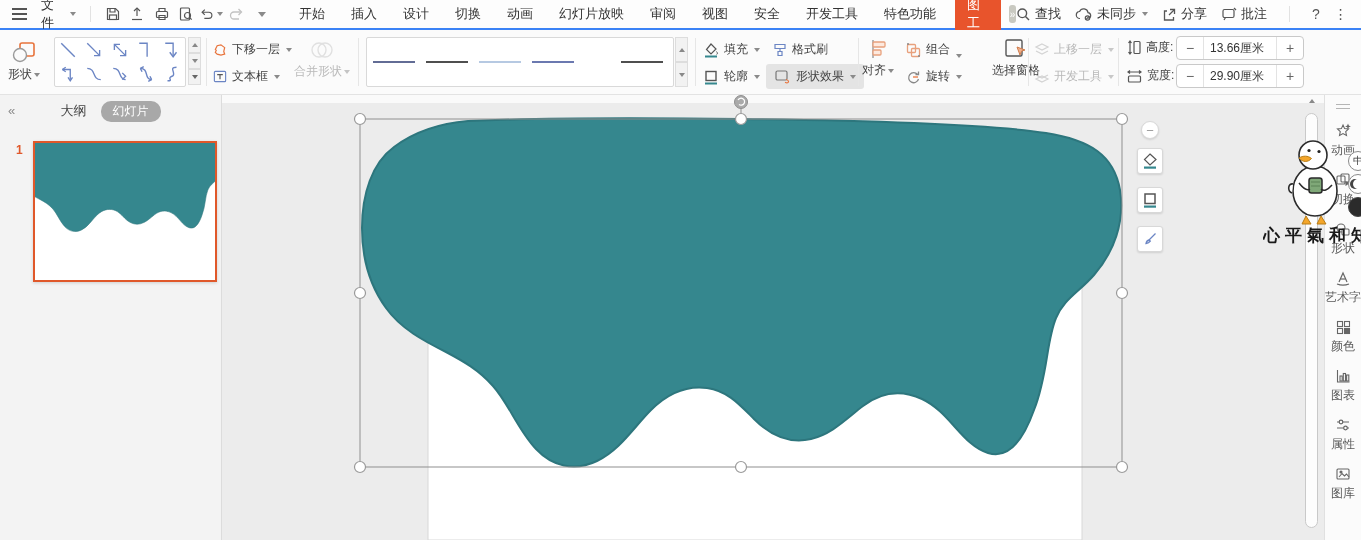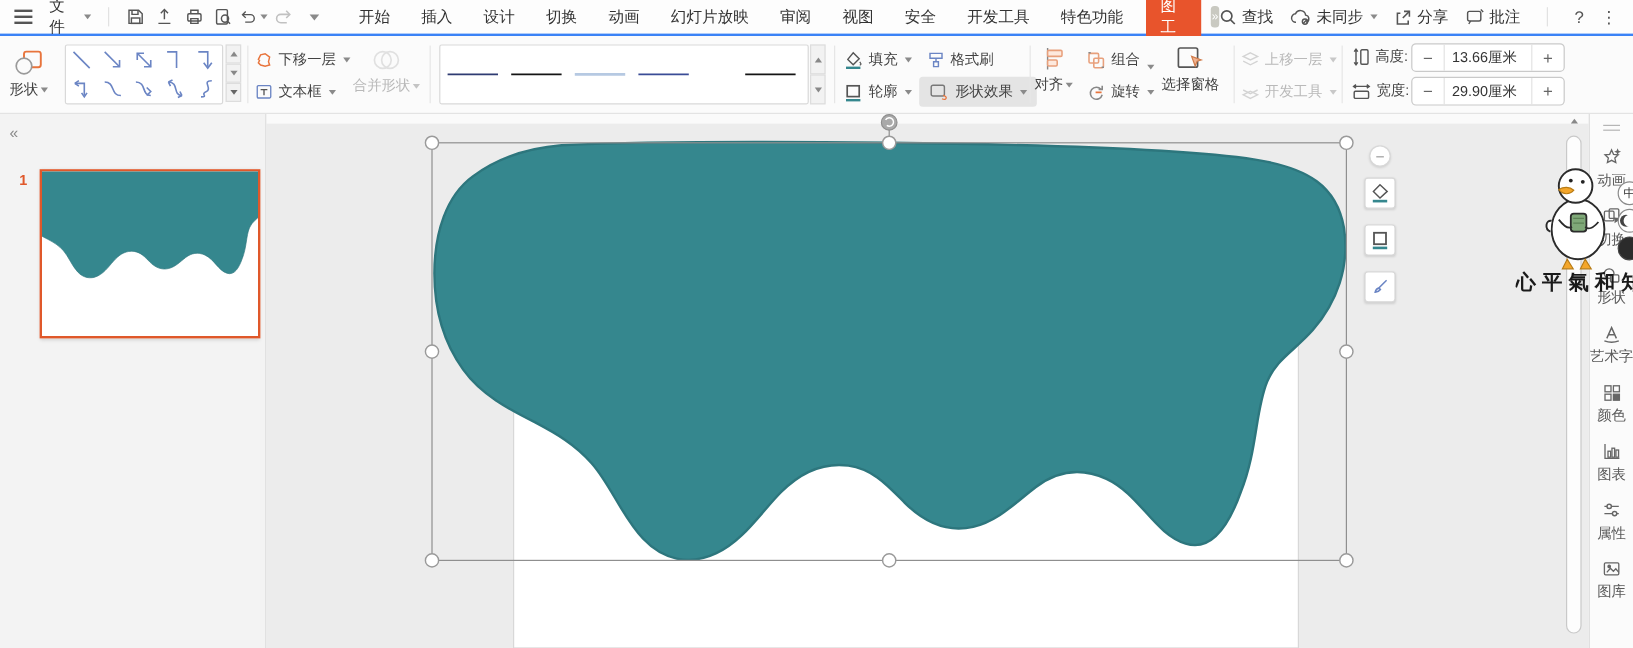--- a/index.html
+++ b/index.html
@@ -414,21 +414,21 @@
   </div>
   <div class="hbtn" style="left:905px; top:38px;">
     <svg width="17" height="16" viewBox="0 0 17 16" fill="none" stroke="#888" stroke-width="1.3">
         <path d="M12.5 5.5A5 5 0 1 0 13.5 10"></path>
         <path d="M13.5 2.5v3h-3"></path>
         <path d="M8 8h5" stroke="#e8743c"></path>
       </svg>
     <span>旋转</span>
       <span class="caret sm"></span>
   </div>
-  <div class="vbtn" style="left:968px; top:8px;">
+  <div class="vbtn" style="left:992px; top:8px;">
     <svg width="26" height="22" viewBox="0 0 26 22" fill="none">
         <rect x="3" y="2" width="16" height="16" rx="1.5" stroke="#555" stroke-width="1.4"></rect>
         <path d="M14 9l8 3-3.4 1L17 17z" fill="#f0b28f" stroke="#d07b4a"></path>
       </svg>
     <span>选择窗格</span>
   </div>
   <div class="rsep" style="left:1028px;"></div>
 
   <div class="hbtn disabled" style="left:1034px; top:11px;">
     <svg width="16" height="15" viewBox="0 0 16 15" fill="none" stroke="#999" stroke-width="1.2">
@@ -469,20 +469,24 @@
   </div>
   <div class="stepper" style="left:1176px; top:34px;">
     <span class="stp-btn">−</span>
     <span class="stp-val">29.90厘米</span>
     <span class="stp-btn">+</span>
   </div>
 </div>
 
 <aside class="left-panel">
   <span class="lp-collapse"></span>
+  <div class="lp-header">
+    <span class="lp-tab">大纲</span>
+    <span class="lp-pill">幻灯片</span>
+  </div>
   <span class="slide-no">1</span>
   <div class="thumb-wrap">
     <svg viewBox="428 150 654 490" preserveAspectRatio="none">
       <rect x="428" y="150" width="654" height="490" fill="#ffffff"></rect>
       <use href="#blobPath"></use>
     </svg>
   </div>
 </aside>
 
 <div class="canvas">

